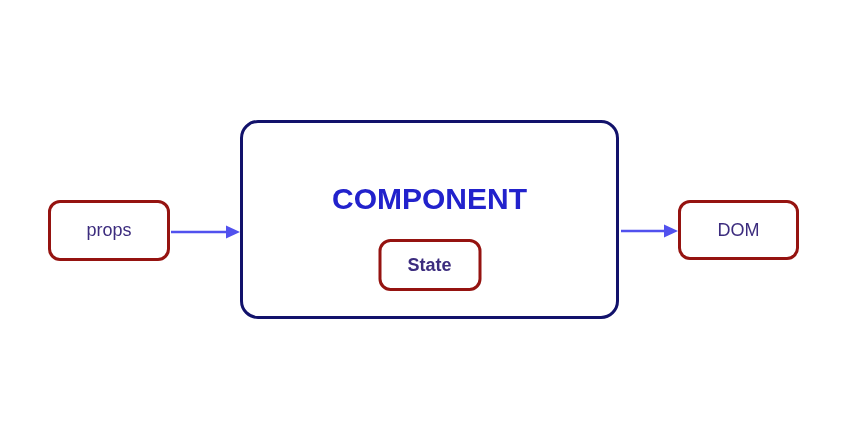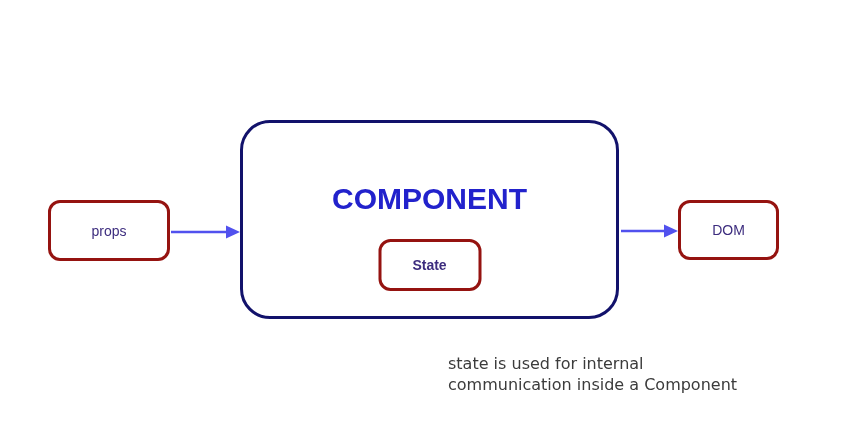--- a/index.html
+++ b/index.html
@@ -23,30 +23,30 @@
   }
   .box {
     position: absolute;
     border: 3px solid var(--border-red);
     border-radius: 12px;
     background: var(--background);
     display: flex;
     align-items: center;
     justify-content: center;
     color: var(--label-text);
-    font-size: 14px;
+    font-size: 18px;
   }
   .props-box   { left: 48px;  top: 200px; width: 122px; height: 61px; }
-  .dom-box     { left: 678px; top: 200px; width: 101px; height: 60px; }
+  .dom-box     { left: 678px; top: 200px; width: 121px; height: 60px; }
   .component-box {
     position: absolute;
     left: 240px; top: 120px;
     width: 379px; height: 199px;
     border: 3px solid var(--border-navy);
-    border-radius: 30px;
+    border-radius: 18px;
     background: var(--background);
   }
   .component-title {
     position: absolute;
     left: 0; right: 0;
     top: 58px;
     text-align: center;
     color: var(--component-text);
     font-size: 30px;
     font-weight: bold;
@@ -100,18 +100,14 @@
 
   <svg class="arrow arrow-right" width="57" height="22" viewBox="0 0 57 22">
     <line x1="0" y1="11" x2="45" y2="11" stroke="currentColor" stroke-width="2.5"></line>
     <polygon points="43,4.5 57,11 43,17.5" fill="currentColor"></polygon>
   </svg>
 
   <div class="box dom-box">
     <span>DOM</span>
   </div>
 
-  <div class="caption">
-    <div>state is used for internal</div>
-    <div>communication inside a Component</div>
-  </div>
 
 </div>
 
 </body></html>

